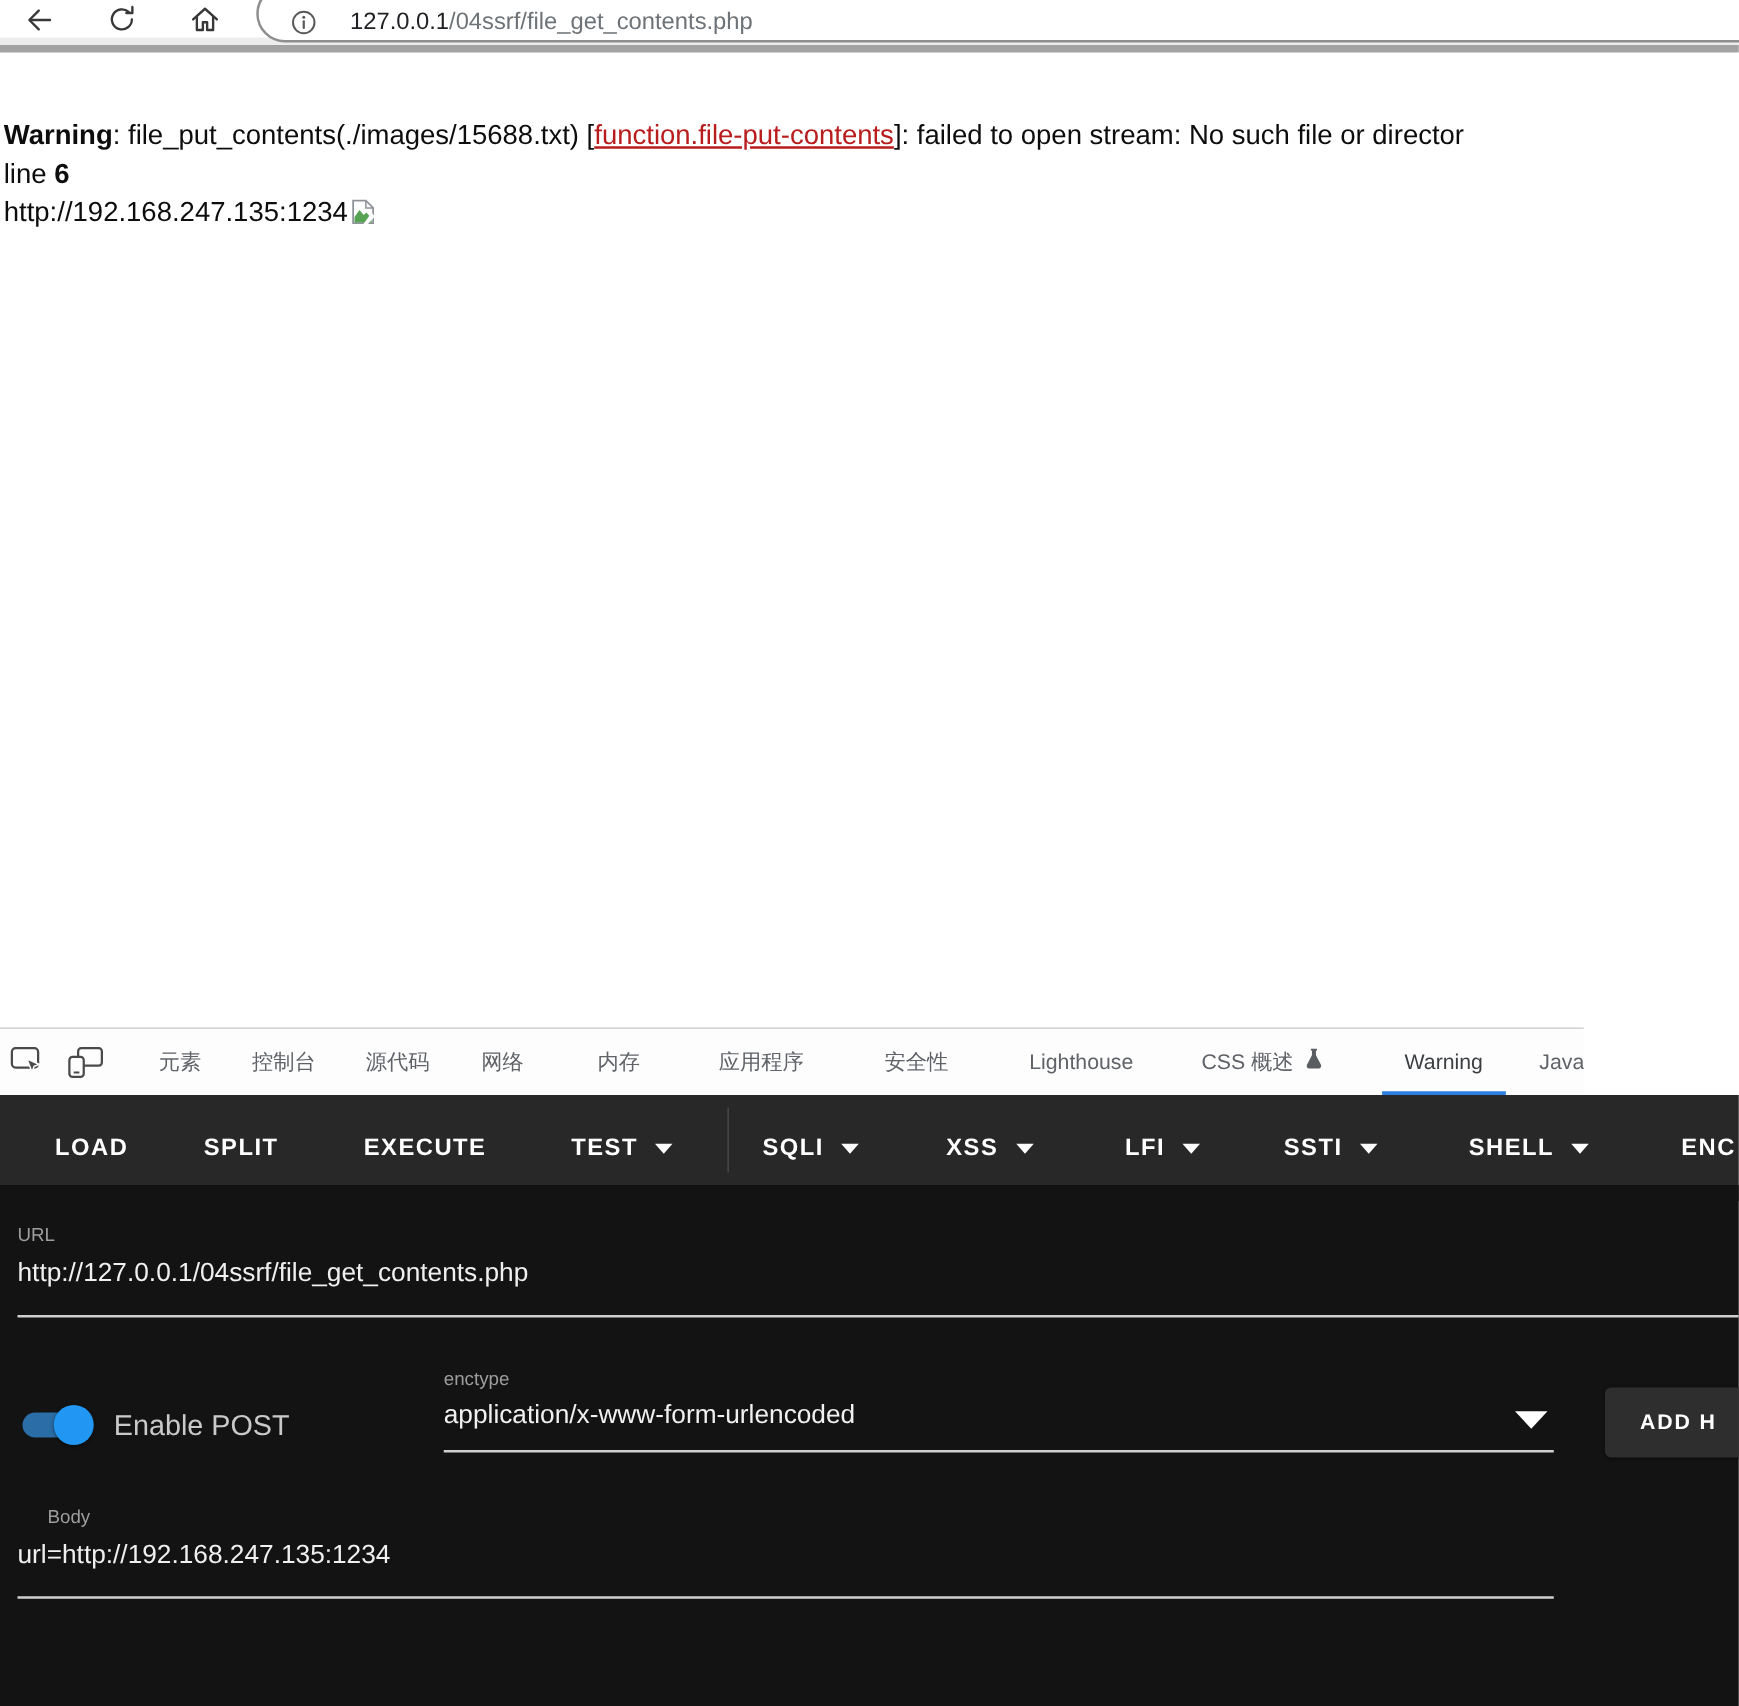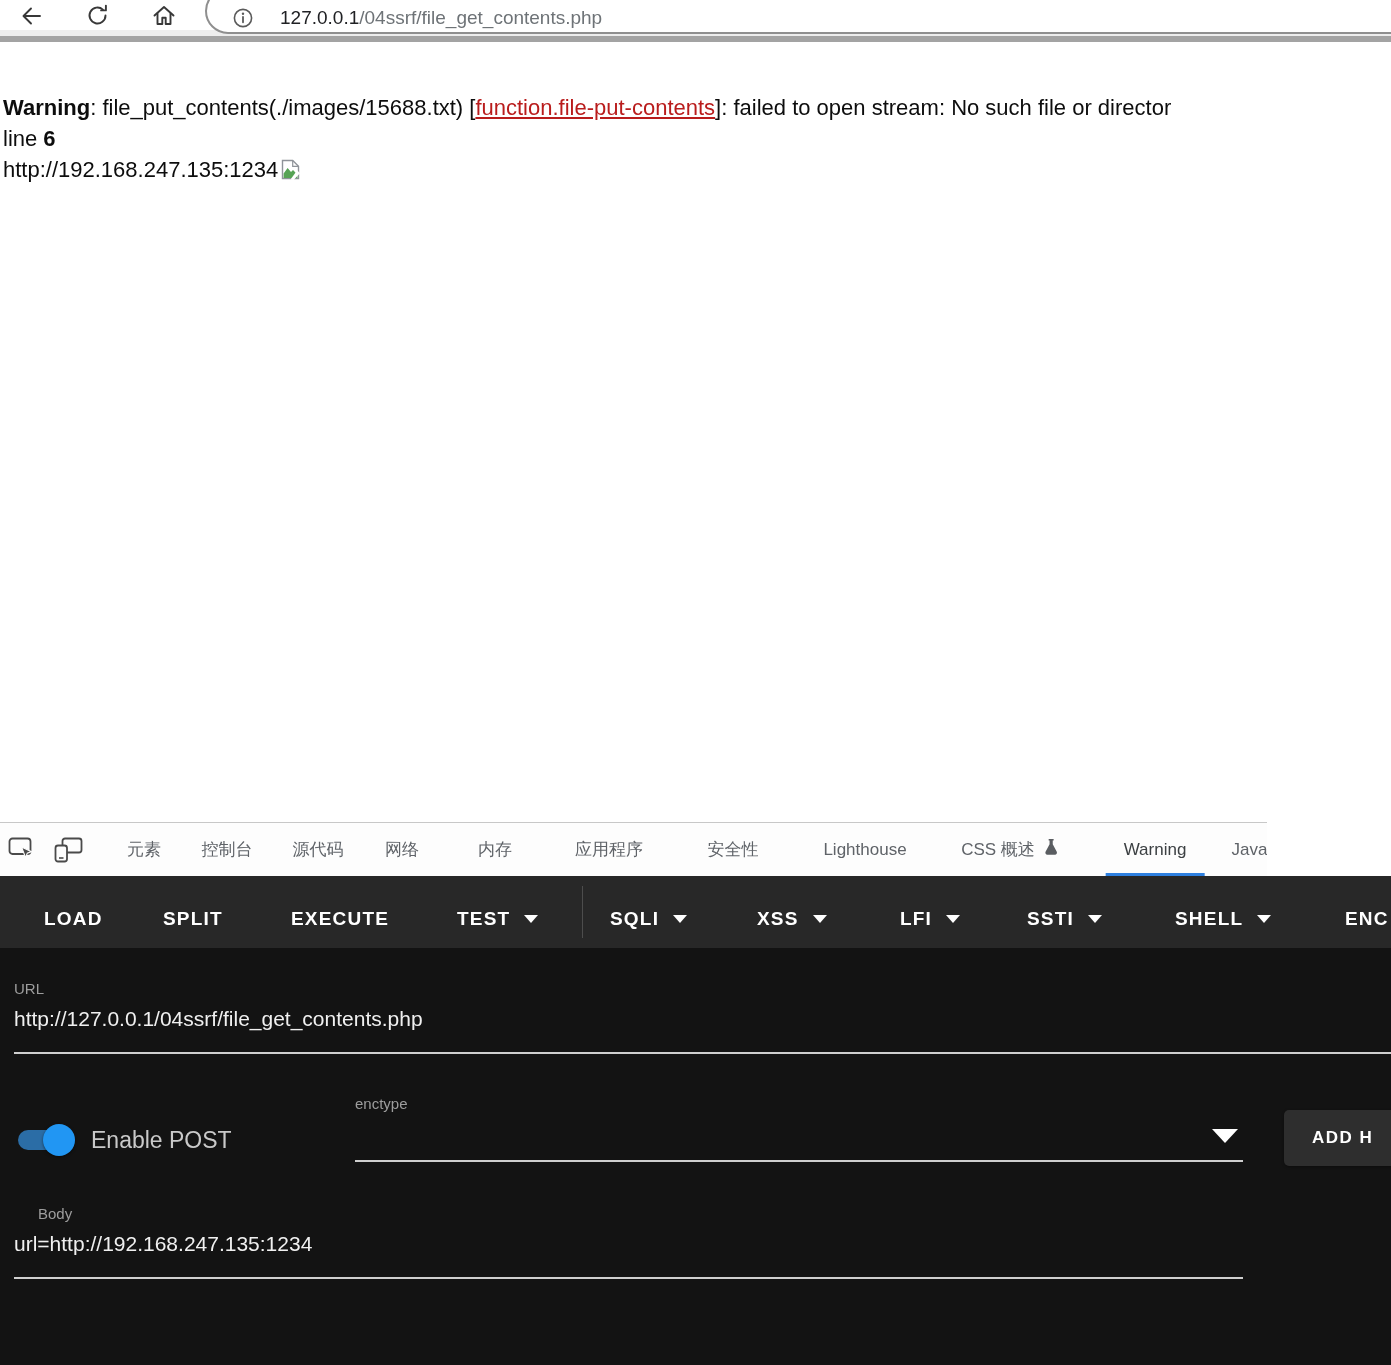--- a/index.html
+++ b/index.html
@@ -242,20 +242,21 @@
   <div class="f-label lbl-url">URL</div>
   <div class="f-value val-url">http://127.0.0.1/04ssrf/file_get_contents.php</div>
   <div class="f-line line-url"></div>
 
   <div class="switch">
     <div class="switch-thumb"></div>
   </div>
   <div class="lbl-post">Enable POST</div>
 
   <div class="f-label lbl-enctype">enctype</div>
+  <div class="f-value val-enctype">application/x-www-form-urlencoded</div>
   <div class="f-line line-enctype"></div>
   <div class="dd-caret"></div>
 
   <button class="add-header-btn">ADD H</button>
 
   <div class="f-label lbl-body">Body</div>
   <div class="f-value val-body">url=http://192.168.247.135:1234</div>
   <div class="f-line line-body"></div>
 
 </div>

